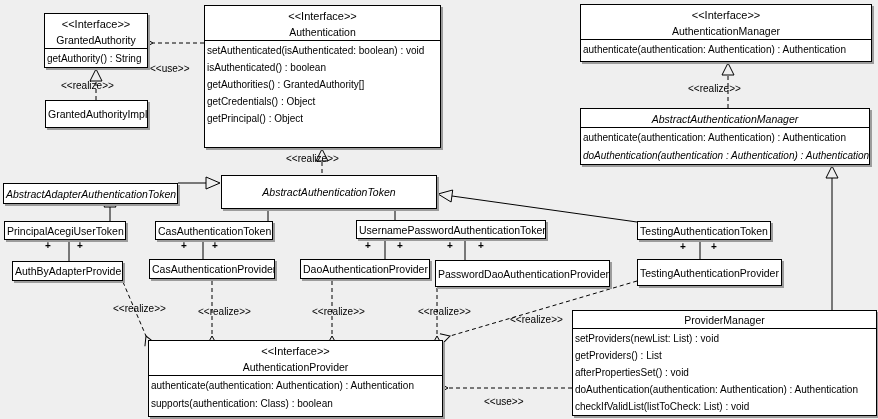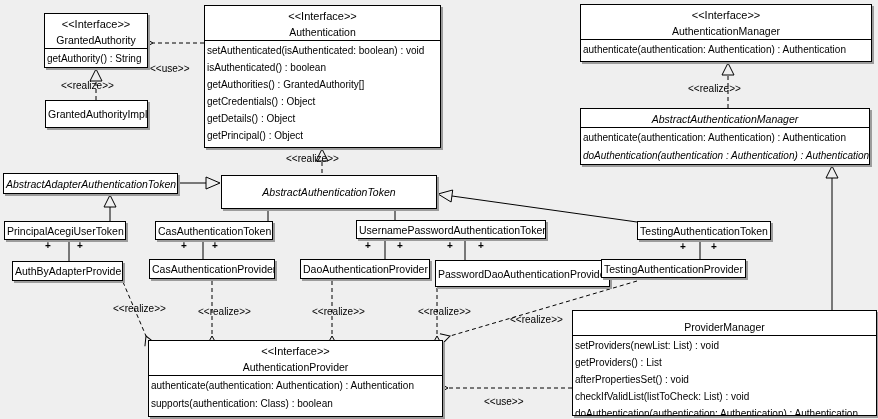--- a/index.html
+++ b/index.html
@@ -101,21 +101,20 @@
   <div class="uml-box" style="left:204px;top:5px;width:237px;height:143px">
     <div class="hdr">
       <div class="stereo">&lt;&lt;Interface&gt;&gt;</div>
       <div class="cname">Authentication</div>
     </div>
     <div class="members">
       <div class="m">setAuthenticated(isAuthenticated: boolean) : void</div>
       <div class="m">isAuthenticated() : boolean</div>
       <div class="m">getAuthorities() : GrantedAuthority[]</div>
       <div class="m">getCredentials() : Object</div>
-      <div class="m">getDetails() : Object</div>
       <div class="m">getPrincipal() : Object</div>
     </div>
   </div>
 
   <div class="uml-box" style="left:580px;top:4px;width:292px;height:58px">
     <div class="hdr">
       <div class="stereo">&lt;&lt;Interface&gt;&gt;</div>
       <div class="cname">AuthenticationManager</div>
     </div>
     <div class="members">
@@ -126,21 +125,21 @@
   <div class="uml-box abstract" style="left:580px;top:108px;width:290px;height:57px">
     <div class="hdr">
       <div class="cname">AbstractAuthenticationManager</div>
     </div>
     <div class="members">
       <div class="m tall">authenticate(authentication: Authentication) : Authentication</div>
       <div class="m tall it">doAuthentication(authentication : Authentication) : Authentication</div>
     </div>
   </div>
 
-  <div class="uml-box single abstract" style="left:3px;top:173px;width:175px;height:21px">
+  <div class="uml-box single abstract" style="left:3px;top:183px;width:175px;height:21px">
     <div class="cname" style="text-align:center">AbstractAdapterAuthenticationToken</div>
   </div>
 
   <div class="uml-box single abstract" style="left:221px;top:175px;width:216px;height:34px">
     <div class="cname" style="text-align:center">AbstractAuthenticationToken</div>
   </div>
 
   <div class="uml-box single" style="left:4px;top:221px;width:122px;height:19px">
     <div class="cname" style="text-align:center">PrincipalAcegiUserToken</div>
   </div>
@@ -159,45 +158,45 @@
   </div>
   <div class="uml-box single" style="left:149px;top:259px;width:126px;height:20px">
     <div class="cname" style="text-align:center">CasAuthenticationProvider</div>
   </div>
   <div class="uml-box single" style="left:300px;top:259px;width:130px;height:20px">
     <div class="cname" style="text-align:center">DaoAuthenticationProvider</div>
   </div>
   <div class="uml-box single" style="left:435px;top:260px;width:175px;height:27px">
     <div class="cname" style="text-align:center">PasswordDaoAuthenticationProvider</div>
   </div>
-  <div class="uml-box single" style="left:601px;top:259px;width:145px;height:19px">
+  <div class="uml-box single" style="left:637px;top:259px;width:145px;height:27px">
     <div class="cname" style="text-align:center">TestingAuthenticationProvider</div>
   </div>
 
   <div class="uml-box" style="left:148px;top:340px;width:295px;height:77px">
     <div class="hdr">
       <div class="stereo">&lt;&lt;Interface&gt;&gt;</div>
       <div class="cname">AuthenticationProvider</div>
     </div>
     <div class="members">
       <div class="m tall">authenticate(authentication: Authentication) : Authentication</div>
       <div class="m tall">supports(authentication: Class) : boolean</div>
     </div>
   </div>
 
   <div class="uml-box" style="left:572px;top:310px;width:305px;height:106px">
-    <div class="hdr" style="padding-top:8px">
+    <div class="hdr" style="padding-top:1px">
       <div class="cname">ProviderManager</div>
     </div>
     <div class="members">
       <div class="m">setProviders(newList: List) : void</div>
       <div class="m">getProviders() : List</div>
       <div class="m">afterPropertiesSet() : void</div>
+      <div class="m">doAuthentication(authentication: Authentication) : Authentication</div>
       <div class="m">checkIfValidList(listToCheck: List) : void</div>
-      <div class="m">doAuthentication(authentication: Authentication) : Authentication</div>
     </div>
   </div>
 
   <div id="anno-layer">
       <span class="elabel" style="left: 150px; top: 63px;">&lt;&lt;use&gt;&gt;</span>
       <span class="elabel" style="left: 61px; top: 80px;">&lt;&lt;realize&gt;&gt;</span>
       <span class="elabel" style="left: 286px; top: 153px;">&lt;&lt;realize&gt;&gt;</span>
       <span class="elabel" style="left: 688px; top: 83px;">&lt;&lt;realize&gt;&gt;</span>
       <span class="elabel" style="left: 113px; top: 303px;">&lt;&lt;realize&gt;&gt;</span>
       <span class="elabel" style="left: 198px; top: 306px;">&lt;&lt;realize&gt;&gt;</span>

